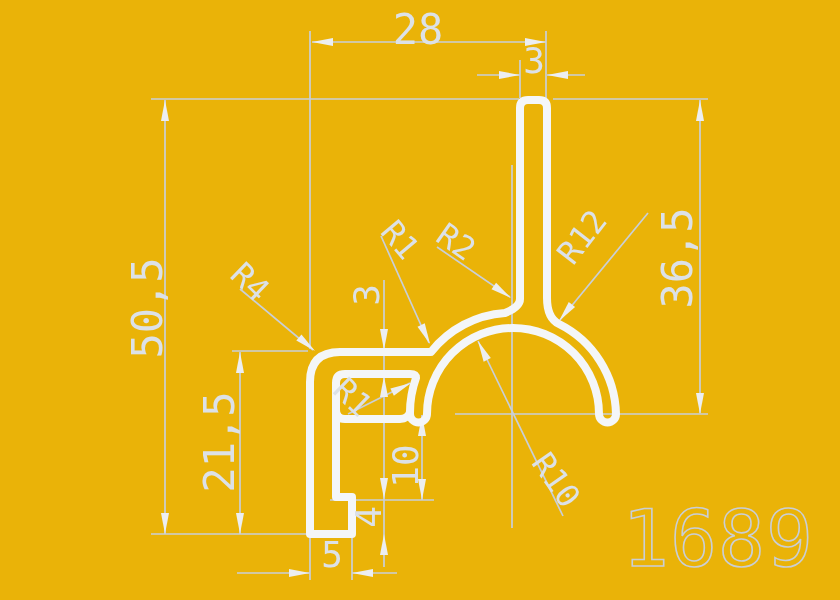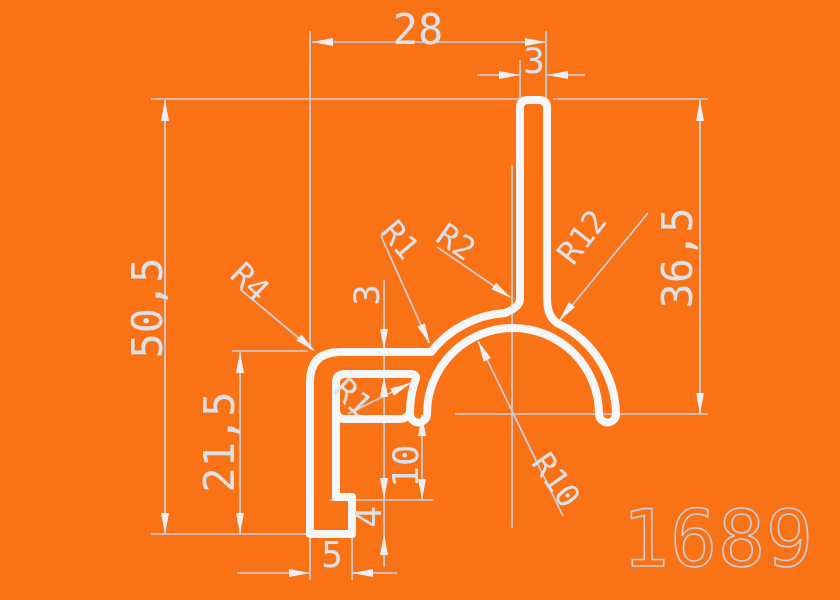--- a/index.html
+++ b/index.html
@@ -1,17 +1,17 @@
 <!DOCTYPE html>
 <html><head>
 <meta charset="utf-8">
 <style>
   html,body{margin:0;padding:0;background:#232831;}
   .canvas{
-    position:relative;width:840px;height:600px;background:#f97316;overflow:hidden;
+    position:relative;width:840px;height:600px;background:#eab308;overflow:hidden;
     font-family:"DejaVu Sans Mono", monospace;
   }
   svg{display:block}
   .profile{fill:none;stroke:#f4f6f8;stroke-width:8;stroke-linecap:round;stroke-linejoin:round;}
   .thin{stroke:#c9cfd8;stroke-width:1.7;fill:none;stroke-linecap:butt;}
   .arrowhead{fill:#eceef1;stroke:none;}
   .dimtext{fill:#dce1e7;font-family:"DejaVu Sans Mono",monospace;font-size:42px;text-anchor:middle;}
   .dimtext-sm{fill:#dce1e7;font-family:"DejaVu Sans Mono",monospace;font-size:36px;text-anchor:middle;}
   .radtext{fill:#dce1e7;font-family:"DejaVu Sans Mono",monospace;font-size:32px;text-anchor:middle;}
   .partnum{fill:none;stroke:#c9ced6;stroke-width:1.6;font-family:"DejaVu Sans Mono",monospace;font-size:78px;letter-spacing:1px;}

